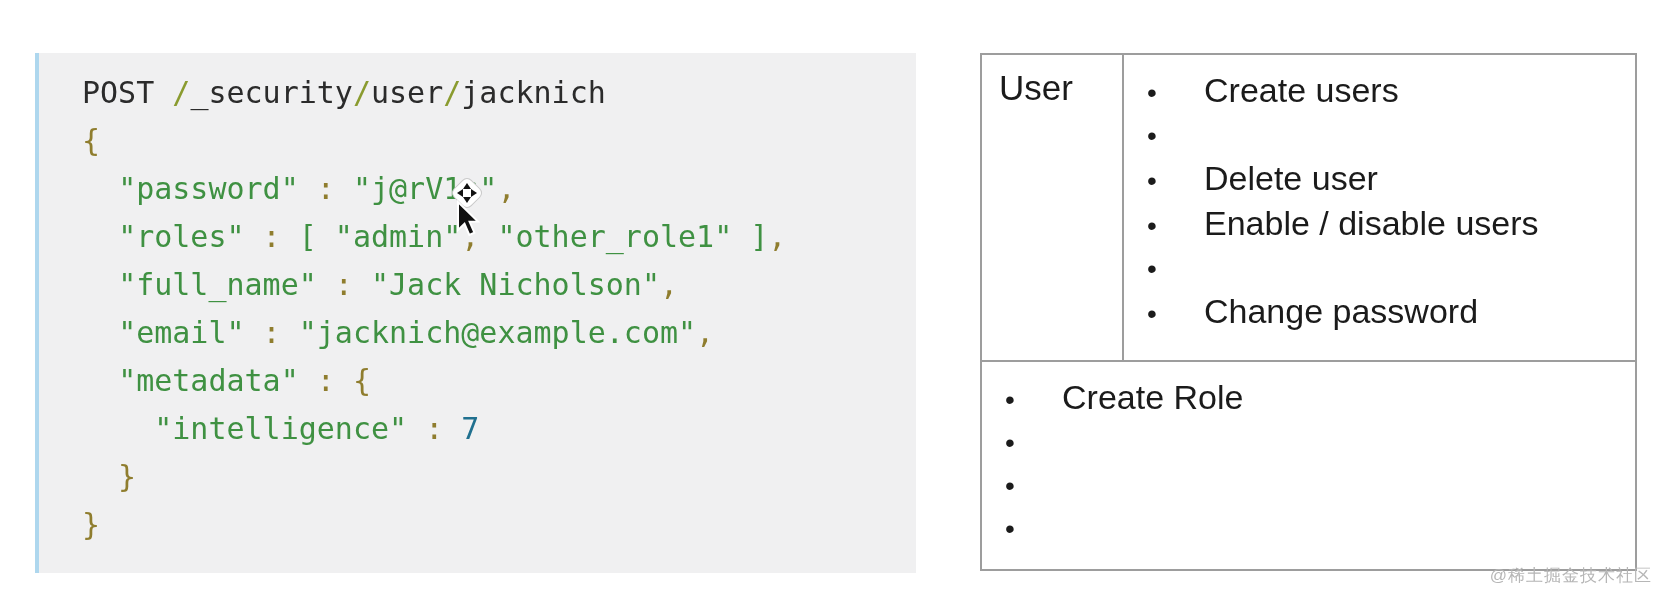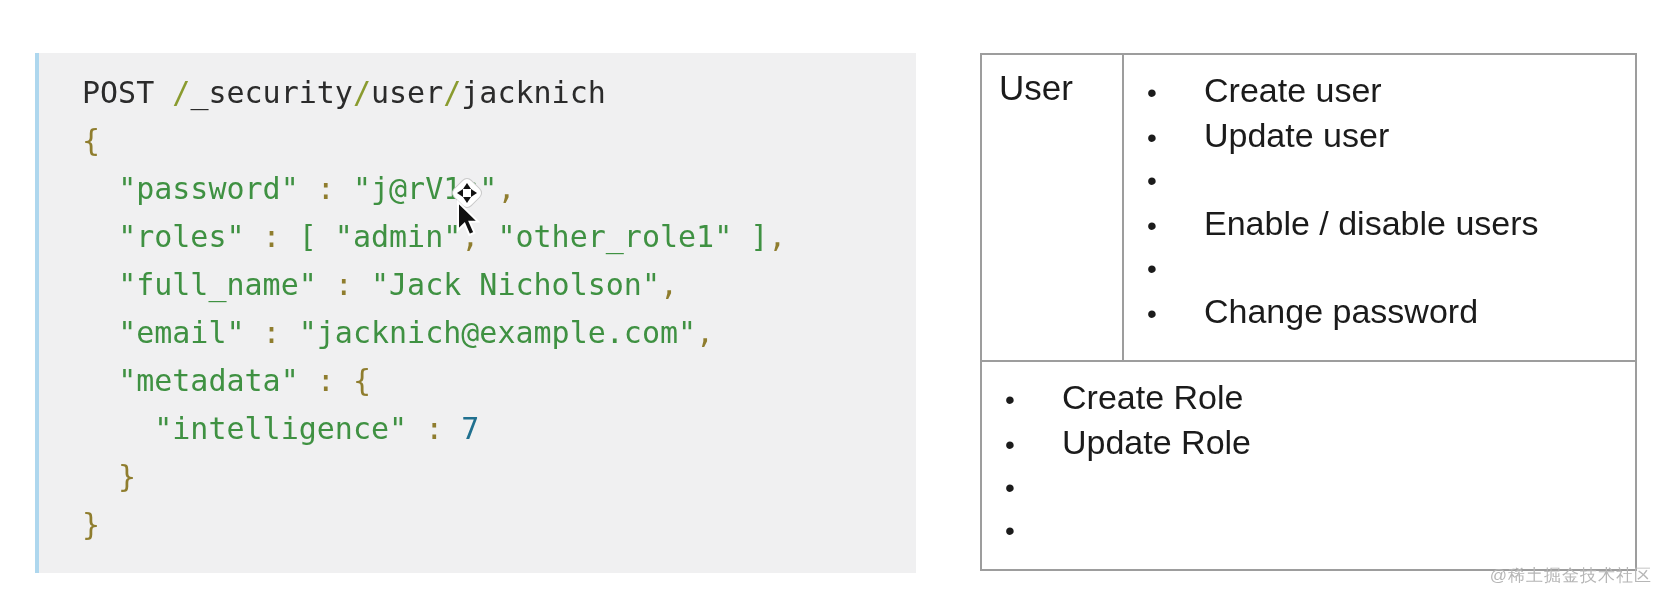--- a/index.html
+++ b/index.html
@@ -87,28 +87,28 @@
         <div class="code-line"><span class="tok-punct">}</span></div>
       </div>
   </div>
 
   <div class="perm-table">
       <div class="t-row">
         <div class="t-cell t-label">User</div>
         <div class="t-cell t-items">
           <div class="t-item">
             <span class="bullet">•</span>
-            <span>Create user</span>
+            <span>Create users</span>
           </div>
           <div class="t-item">
             <span class="bullet">•</span>
-            <span>Update user</span>
           </div>
           <div class="t-item">
             <span class="bullet">•</span>
+            <span>Delete user</span>
           </div>
           <div class="t-item">
             <span class="bullet">•</span>
             <span>Enable / disable users</span>
           </div>
           <div class="t-item">
             <span class="bullet">•</span>
           </div>
           <div class="t-item">
             <span class="bullet">•</span>
@@ -117,21 +117,20 @@
         </div>
       </div>
       <div class="t-row">
         <div class="t-cell t-items">
           <div class="t-item">
             <span class="bullet">•</span>
             <span>Create Role</span>
           </div>
           <div class="t-item">
             <span class="bullet">•</span>
-            <span>Update Role</span>
           </div>
           <div class="t-item">
             <span class="bullet">•</span>
           </div>
           <div class="t-item">
             <span class="bullet">•</span>
           </div>
         </div>
       </div>
     </div>

